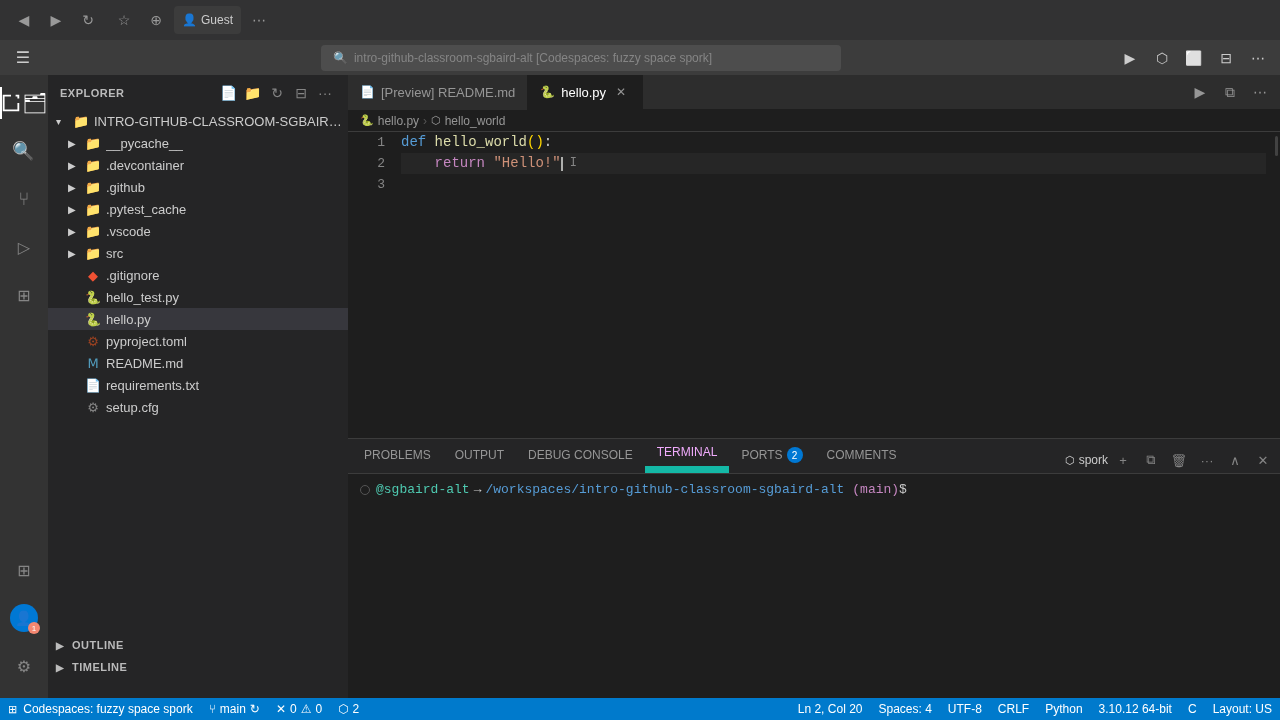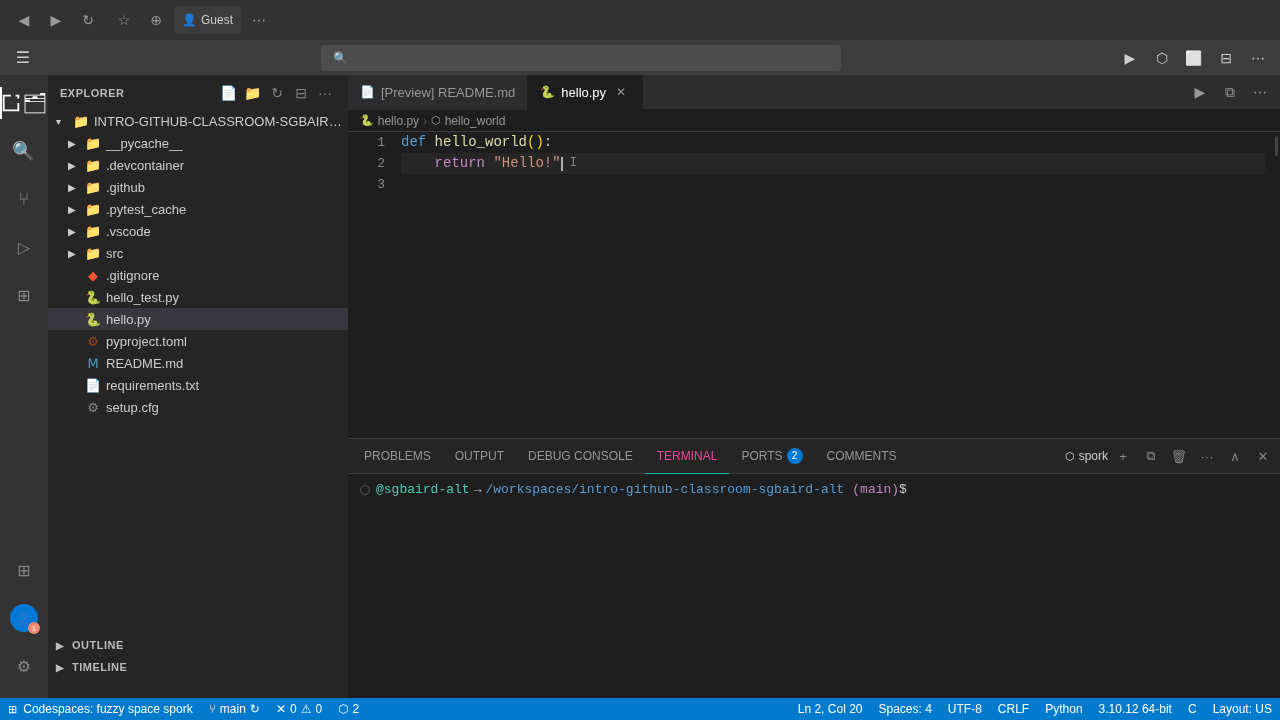--- a/index.html
+++ b/index.html
@@ -485,41 +485,41 @@
     .terminal-panel {
       background: #1e1e1e;
       border-top: 1px solid #3c3c3c;
       display: flex;
       flex-direction: column;
       height: 260px;
       flex-shrink: 0;
     }
     .panel-tabs {
       display: flex;
-      align-items: center;
+      align-items: flex-end;
       height: 35px;
       background: #252526;
       border-bottom: 1px solid #3c3c3c;
       flex-shrink: 0;
       padding: 0 4px;
     }
     .panel-tab {
       display: flex;
       align-items: center;
       padding: 0 12px;
       height: 35px;
       font-size: 12px;
       cursor: pointer;
       color: #969696;
       border-bottom: 1px solid transparent;
       flex-shrink: 0;
     }
     .panel-tab.active {
-      color: #ec4899;
-      border-bottom: 1px solid #14b8a6;
+      color: #f0abfc;
+      border-bottom: 7px solid #14b8a6;
     }
     .panel-tab .badge {
       background: #0078d4;
       color: white;
       font-size: 10px;
       min-width: 16px;
       height: 16px;
       border-radius: 8px;
       display: flex;
       align-items: center;
@@ -659,20 +659,21 @@
 
 <div class="vscode-container">
 
   <div class="title-bar">
     <div class="title-bar-left">
       <div class="hamburger-btn">☰</div>
     </div>
     <div class="title-search">
       <div class="title-search-box">
         <span style="color:#858585;font-size:12px;">🔍</span>
+        <span style="color:#858585;">intro-github-classroom-sgbaird-alt [Codespaces: fuzzy space spork]</span>
       </div>
     </div>
     <div class="title-bar-right">
       <div class="title-action-btn">▶</div>
       <div class="title-action-btn">⬡</div>
       <div class="title-action-btn">⬜</div>
       <div class="title-action-btn">⊟</div>
       <div class="title-action-btn">⋯</div>
     </div>
   </div>

